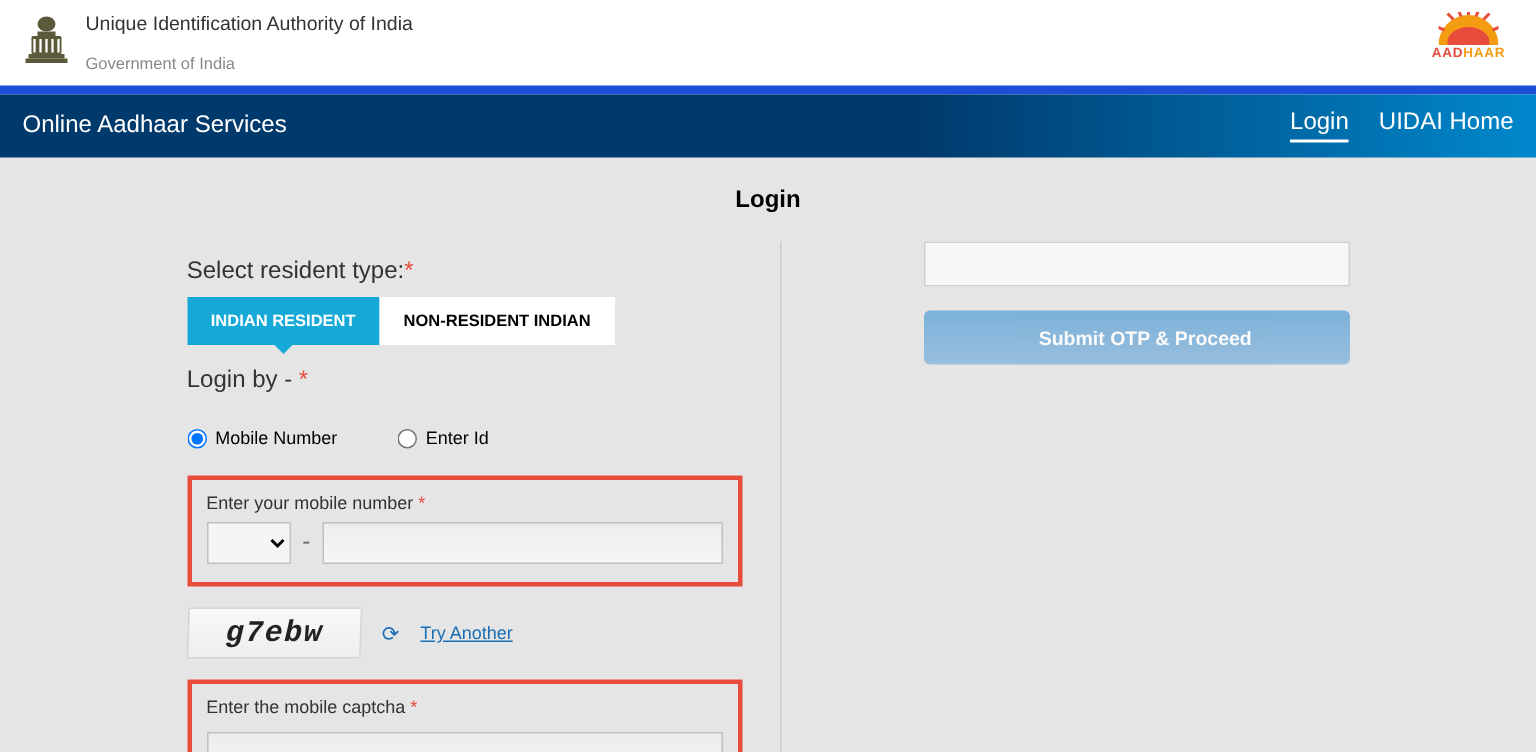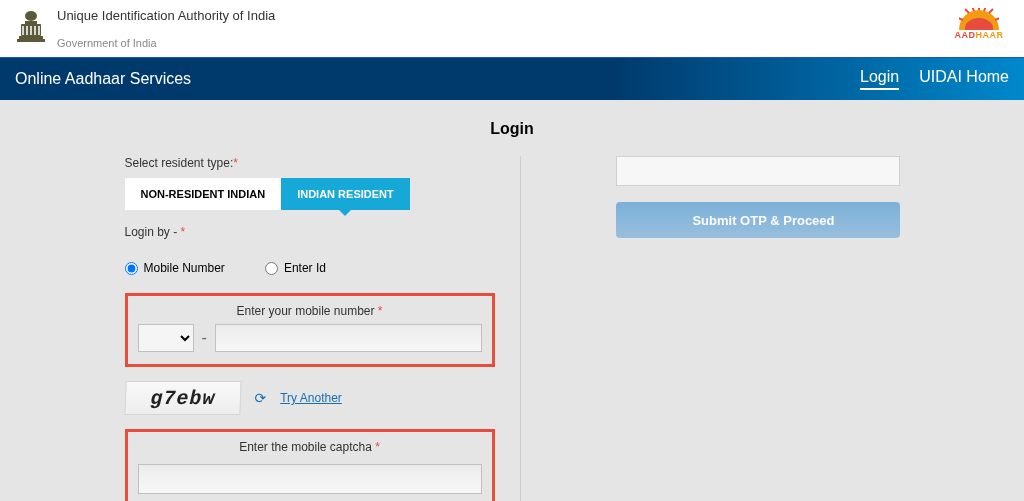--- a/index.html
+++ b/index.html
@@ -1,48 +1,48 @@
 <!DOCTYPE html>
 <html><head>
 <meta charset="utf-8">
 <style>
 * { margin: 0; padding: 0; box-sizing: border-box; font-family: Arial, sans-serif; }
 body { background: #e5e5e5; width: 1024px; }
-.header { background: #fff; padding: 8px 15px; display: flex; justify-content: space-between; align-items: flex-start; border-bottom: 1px solid #1d4ed8; }
+.header { background: #fff; padding: 8px 15px; display: flex; justify-content: space-between; align-items: flex-start; border-bottom: 6px solid #1d4ed8; }
 .header-left { display: flex; align-items: flex-start; gap: 10px; }
 .emblem { width: 32px; height: 38px; }
 .emblem svg { width: 100%; height: 100%; }
 .header-text { display: flex; flex-direction: column; }
 .org-title { font-size: 13px; color: #333; }
 .gov-text { font-size: 11px; color: #888; margin-top: 14px; }
 .aadhaar-logo { width: 60px; height: 40px; text-align: center; }
 .aadhaar-sun { width: 40px; height: 22px; margin: 0 auto; }
 .aadhaar-text { font-size: 9px; font-weight: bold; letter-spacing: 0.5px; }
 .aadhaar-text .a1 { color: #e74c3c; }
 .aadhaar-text .a2 { color: #f39c12; }
 .navbar { background: linear-gradient(to right, #003a6d 0%, #003a6d 60%, #0088cc 100%); color: #fff; padding: 10px 15px; display: flex; justify-content: space-between; align-items: center; font-size: 16px; }
 .nav-links { display: flex; gap: 20px; }
 .nav-links a { color: #fff; text-decoration: none; }
 .nav-links a.active { border-bottom: 2px solid #fff; padding-bottom: 2px; }
 .main { padding: 20px 0; }
 .page-title { text-align: center; font-size: 16px; font-weight: bold; margin-bottom: 18px; }
 .columns { display: flex; justify-content: center; gap: 0; max-width: 900px; margin: 0 auto; }
 .col-left { width: 395px; padding-right: 25px; }
 .col-right { width: 380px; padding-left: 95px; border-left: 1px solid #ccc; }
-.label-row { font-size: 12px; color: #333; margin-bottom: 8px; }
+.label-row { font-size: 16px; color: #333; margin-bottom: 8px; margin-top: 11px; }
 .required { color: #e74c3c; }
 .tabs { display: flex; margin-bottom: 15px; }
 .tab { padding: 10px 16px; font-size: 11px; font-weight: bold; cursor: pointer; background: #fff; position: relative; }
 .tab.active { background: #16a9d8; color: #fff; }
 .tab.active::after { content: ''; position: absolute; bottom: -6px; left: 50%; transform: translateX(-50%); border-left: 6px solid transparent; border-right: 6px solid transparent; border-top: 6px solid #16a9d8; }
 .radio-group { display: flex; gap: 40px; margin-bottom: 18px; margin-top: 22px; }
 .radio-item { display: flex; align-items: center; gap: 6px; font-size: 12px; cursor: pointer; }
 .radio-item input { cursor: pointer; }
 .field-box { border: 3px solid #e74c3c; padding: 8px 10px 12px 10px; margin-bottom: 14px; }
-.field-label { font-size: 12px; color: #333; margin-bottom: 6px; text-align: center; }
+.field-label { font-size: 12px; color: #333; margin-bottom: 6px; }
 .phone-row { display: flex; align-items: center; gap: 8px; }
 .country-code { width: 56px; height: 28px; border: 1px solid #c0c0c0; background: #f5f5f5; font-size: 12px; padding: 0 24px; }
 .dash { color: #666; }
 .phone-input { flex: 1; height: 28px; border: 1px solid #c0c0c0; background: linear-gradient(#ececec, #f7f7f7); padding: 0 6px; font-size: 12px; }
 .captcha-row { display: flex; align-items: center; gap: 14px; margin-bottom: 14px; }
 .captcha-img { width: 116px; height: 34px; border: 1px solid #d5d5d5; background: linear-gradient(#f8f8f8, #eee); display: flex; align-items: center; justify-content: center; font-family: 'Courier New', monospace; font-size: 20px; font-weight: bold; letter-spacing: 1px; color: #222; font-style: italic; transform: skewX(-2deg); }
 .refresh-icon { color: #1a6eb5; font-size: 14px; }
 .try-another { color: #1a6eb5; font-size: 12px; text-decoration: underline; cursor: pointer; }
 .captcha-input { width: 100%; height: 30px; border: 1px solid #c0c0c0; background: linear-gradient(#ececec, #f7f7f7); padding: 0 6px; font-size: 12px; margin-top: 4px; }
 .otp-label { font-size: 12px; color: #999; margin-bottom: 6px; }
@@ -101,22 +101,22 @@
   </div>
 </div>
 
 <div class="main">
   <div class="page-title">Login</div>
   <div class="columns">
 
     <div class="col-left">
       <div class="label-row"><span>Select resident type:</span><span class="required">*</span></div>
       <div class="tabs">
+        <div class="tab active">INDIAN RESIDENT</div>
         <div class="tab">NON-RESIDENT INDIAN</div>
-        <div class="tab active">INDIAN RESIDENT</div>
       </div>
       <div class="label-row"><span>Login by - </span><span class="required">*</span></div>
       <div class="radio-group">
         <label class="radio-item">
             <input type="radio" name="loginby" checked="" style="">
             <span>Mobile Number</span>
           </label>
         <label class="radio-item">
             <input type="radio" name="loginby" style="">
             <span>Enter Id</span>

